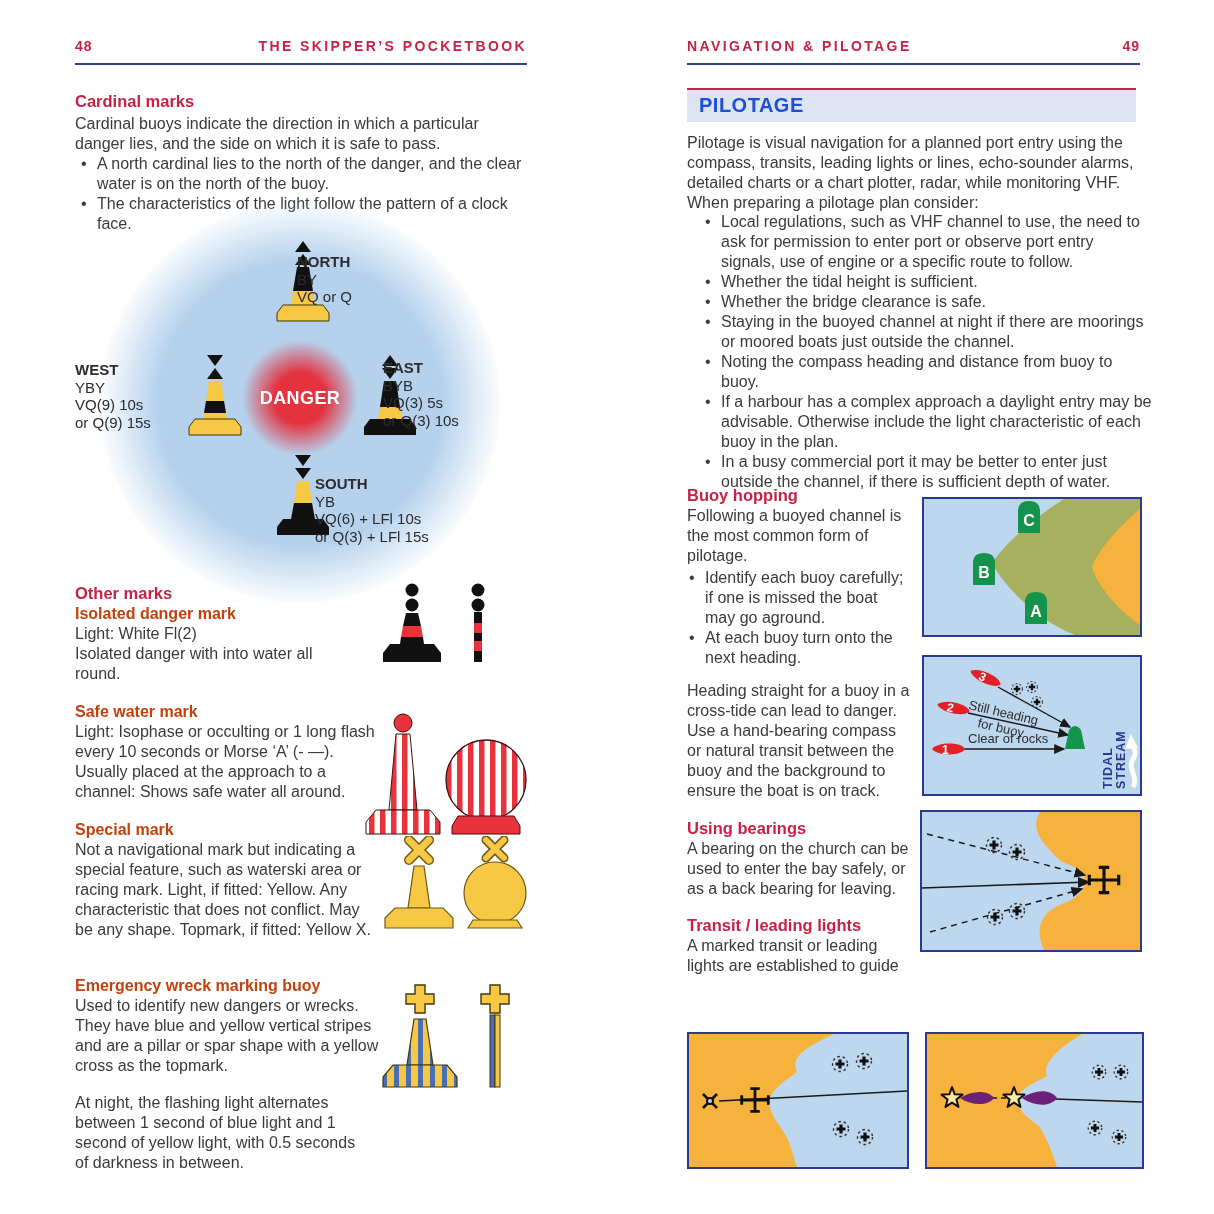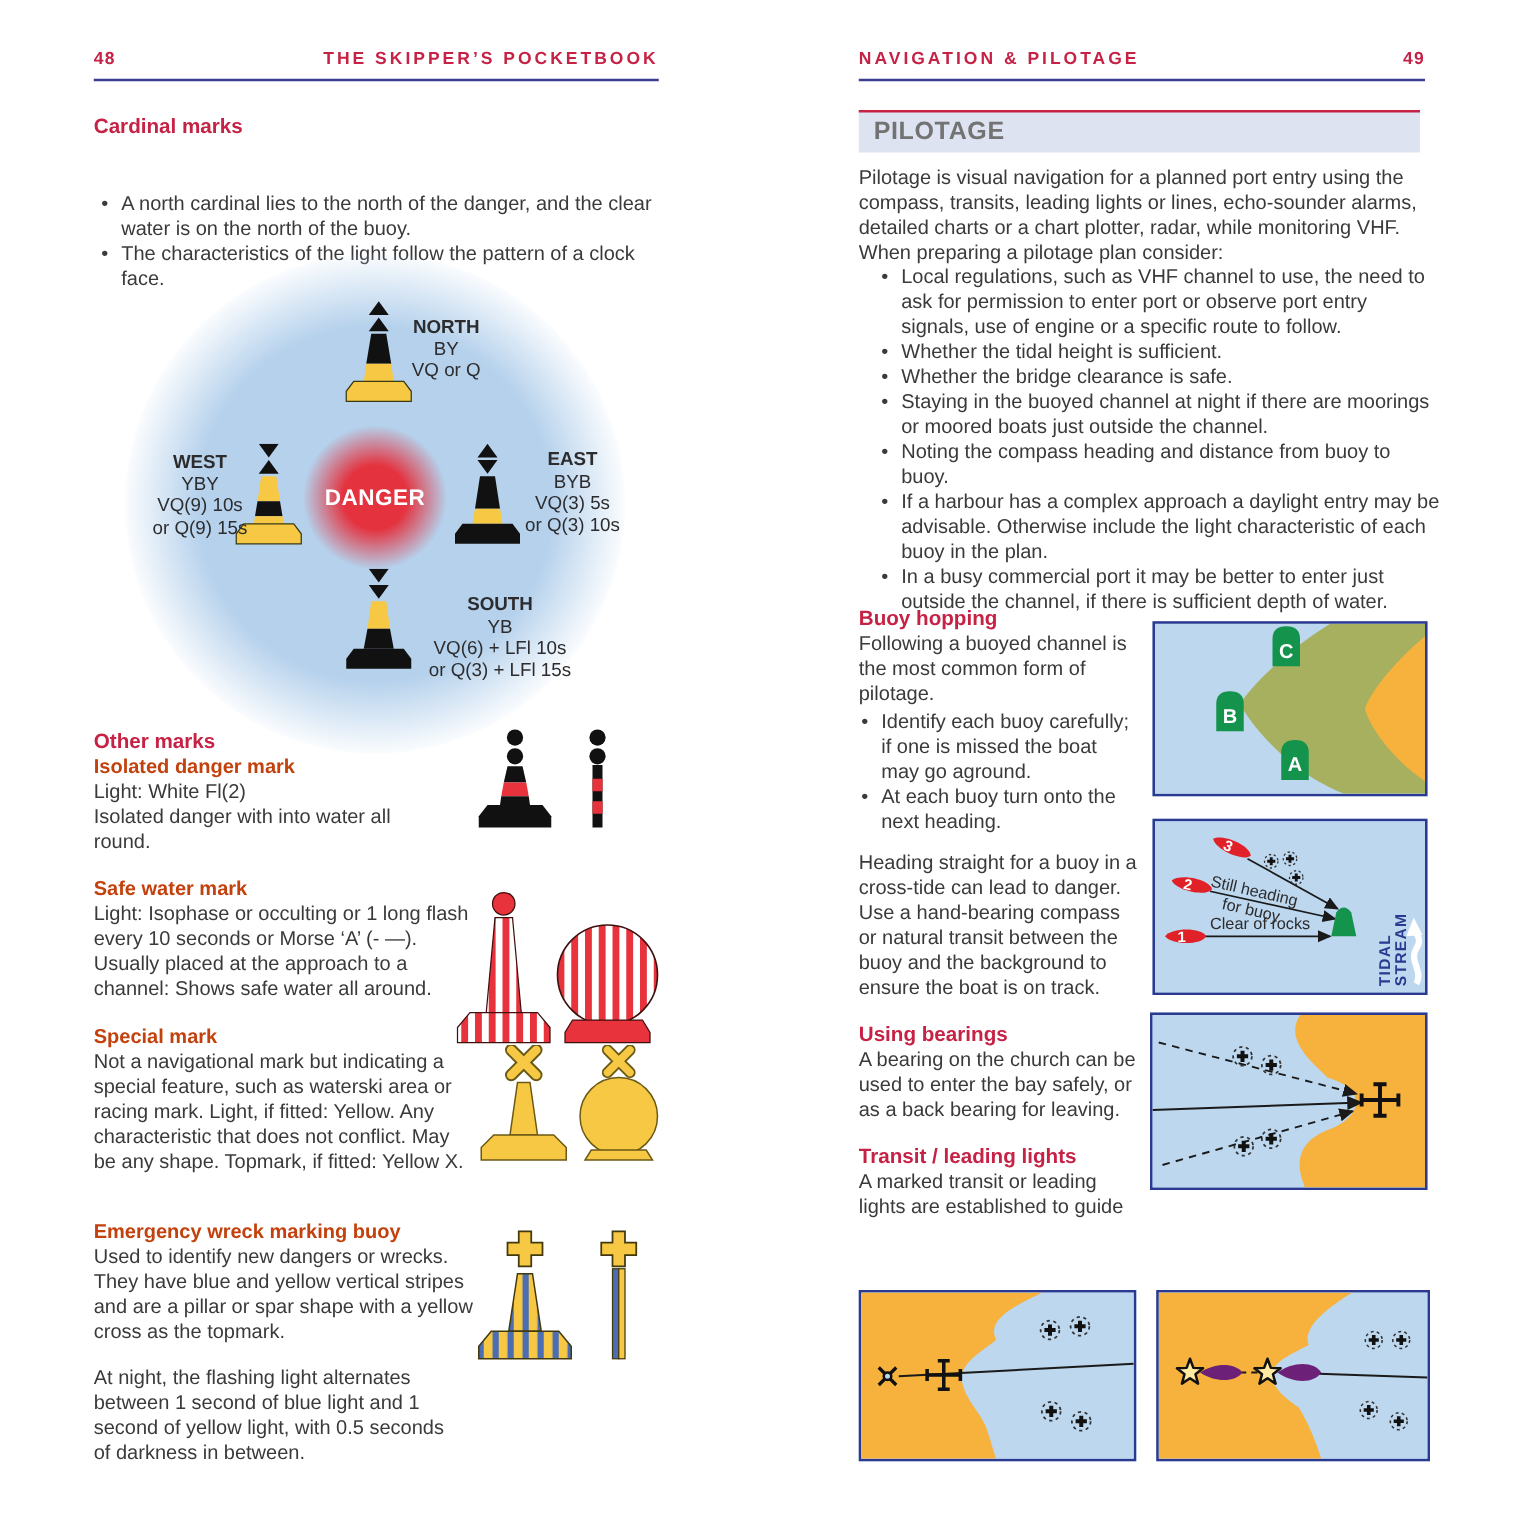--- a/index.html
+++ b/index.html
@@ -15,29 +15,29 @@
   .abs{position:absolute;}
   .redhead{color:#c62245;font-weight:bold;font-size:16.5px;}
   .bold{font-weight:bold;color:#c2410c;}
   .body{font-size:16px;line-height:20px;}
   ul.blt{list-style:none;margin:0;padding:0;}
   ul.blt li{position:relative;padding-left:22px;margin:0;}
   ul.blt li::before{content:"\2022";position:absolute;left:6px;}
   ul.blt-n li{padding-left:18px;}
   ul.blt-n li::before{left:2px;}
   .bigbar{position:absolute;left:0;right:4px;background:#dde3f1;border-top:2.5px solid #c62245;
-          height:28px;color:#737373;font-weight:bold;font-size:20px;padding:4px 0 0 12px;letter-spacing:.5px;}
+          height:28px;color:#1d4ed8;font-weight:bold;font-size:20px;padding:4px 0 0 12px;letter-spacing:.5px;}
   .map{position:absolute;border:2px solid #2b3990;background:#bdd7ee;display:block;}
   .diagram{position:absolute;width:452px;height:330px;}
   .glow{position:absolute;left:25px;top:-30px;width:400px;height:400px;border-radius:50%;
         background:radial-gradient(circle,#b5d1ec 0%,#b5d1ec 50%,rgba(181,209,236,0) 72%);}
   .danger{position:absolute;left:165px;top:105px;width:120px;height:120px;display:flex;align-items:center;
           justify-content:center;background:radial-gradient(circle,#e4323e 0%,#e4323e 30%,rgba(228,50,62,0) 68%);}
   .danger span{color:#fff;font-weight:bold;font-size:18px;letter-spacing:.4px;}
-  .dlabel{position:absolute;text-align:center;font-size:15px;line-height:17.5px;color:#2c2c2e;}
+  .dlabel{position:absolute;text-align:left;font-size:15px;line-height:17.5px;color:#2c2c2e;}
   .dlabel .nm{font-weight:bold;}
   .buoy{position:absolute;}
   .illus{position:absolute;}
   svg text{font-family:"Liberation Sans","DejaVu Sans",sans-serif;}
 </style>
 </head>
 <body>
 
 <svg width="0" height="0" style="position:absolute" aria-hidden="true">
   <defs>
@@ -67,20 +67,21 @@
 
 <div class="canvas">
 
   <div class="page page-left">
     <div class="pheader">
       <span class="pnum">48</span>
       <span>THE SKIPPER’S POCKETBOOK</span>
     </div>
 
     <div class="abs redhead" style="top:54px;left:0">Cardinal marks</div>
+    <div class="abs body" style="top:76px;left:0;width:455px">Cardinal buoys indicate the direction in which a particular danger lies, and the side on which it is safe to pass.</div>
     <ul class="blt abs body" style="top:116px;left:0;width:448px">
       <li>A north cardinal lies to the north of the danger, and the clear water is on the north of the buoy.</li>
       <li>The characteristics of the light follow the pattern of a clock face.</li>
     </ul>
 
     <div class="diagram" style="top:195px;left:0">
       <div class="glow"></div>
       <div class="danger">
           <span>DANGER</span>
         </div>

